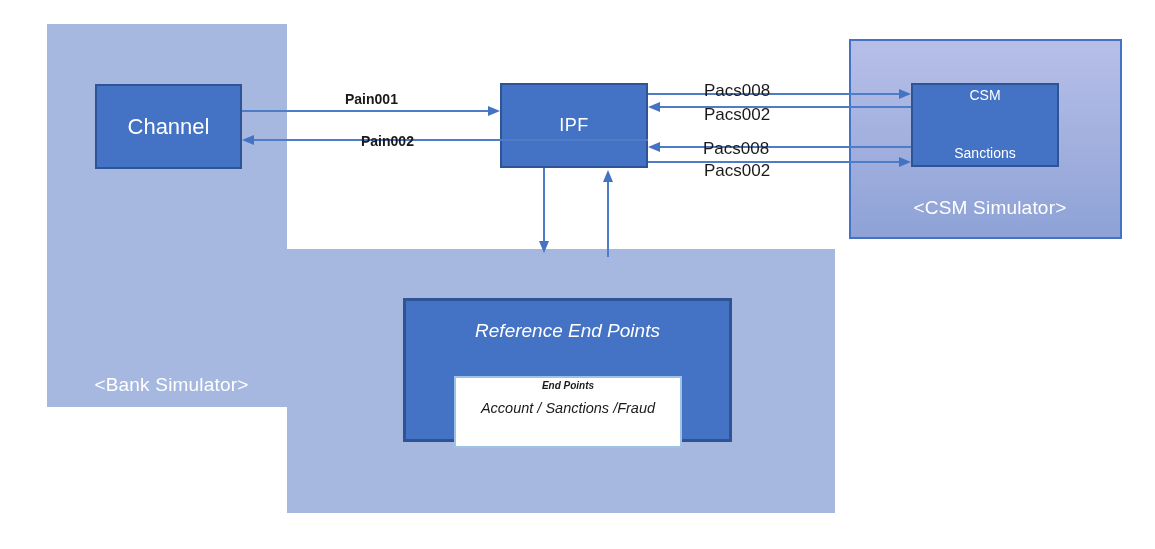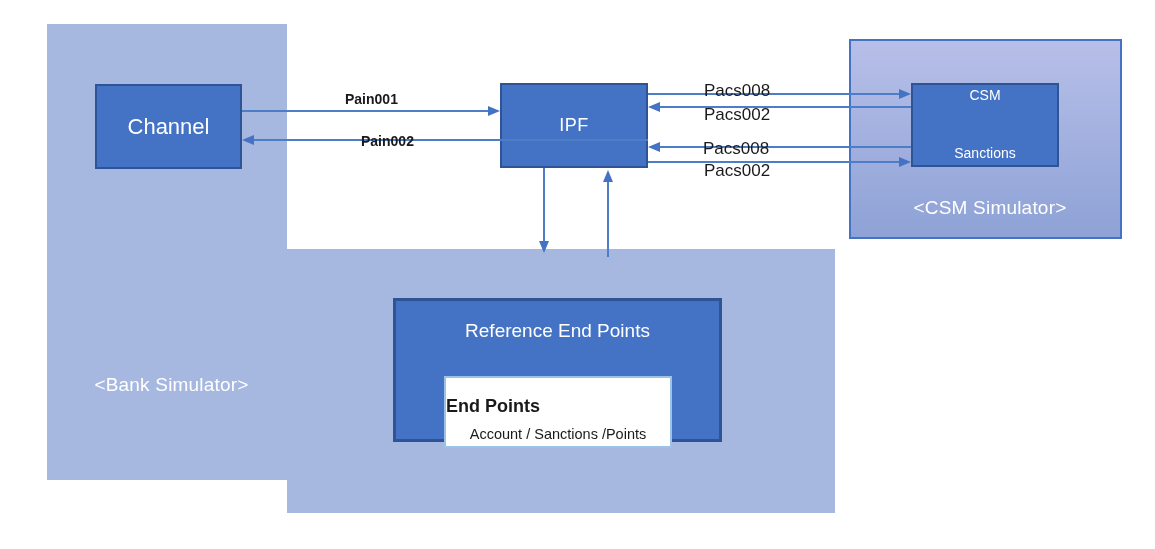--- a/index.html
+++ b/index.html
@@ -2,21 +2,21 @@
 <html style="--panel_fill: #A6B8DF; --node_fill: #4472C4; --node_border: #2E5496; --connector: #4E7DC8; --csm_gradient_top: #B7BFE8; --csm_gradient_bottom: #8EA2D6; --endpoints_border: #9CC3E5;"><head>
 <meta charset="utf-8">
 <style>
   html,body{margin:0;padding:0;background:#ffffff;}
   .stage{
     position:relative;width:1155px;height:549px;background:#ffffff;overflow:hidden;
     font-family:"Liberation Sans", sans-serif;
   }
   
   .panel{position:absolute;background:var(--panel_fill);}
-  .panel-bank{left:47px;top:24px;width:240px;height:456px;}
+  .panel-bank{left:47px;top:24px;width:240px;height:383px;}
   .panel-bottom{left:287px;top:249px;width:548px;height:264px;}
   
   .panel-csm{
     position:absolute;left:849px;top:39px;width:273px;height:200px;
     background:linear-gradient(180deg,var(--csm_gradient_top) 0%,var(--csm_gradient_bottom) 100%);
     border:2px solid var(--node_fill);box-sizing:border-box;
   }
   .panel-label{
     position:absolute;left:9px;right:0;text-align:center;color:#ffffff;
     font-size:19px;letter-spacing:.2px;white-space:nowrap;
@@ -26,29 +26,30 @@
   
   .node{
     position:absolute;background:var(--node_fill);border:2px solid var(--node_border);
     box-sizing:border-box;color:#ffffff;display:flex;align-items:center;justify-content:center;
     flex-direction:column;text-align:center;
   }
   .node-channel{left:95px;top:84px;width:147px;height:85px;font-size:22px;}
   .node-ipf{left:500px;top:83px;width:148px;height:85px;font-size:18px;letter-spacing:.5px;}
   .node-csm{left:911px;top:83px;width:148px;height:84px;font-size:14px;line-height:1.55;justify-content:space-between;}
   .node-ref{
-    left:393px;top:298px;width:329px;height:144px;border-width:3px;
+    left:403px;top:298px;width:329px;height:144px;border-width:3px;
     justify-content:flex-start;
+    font-style:italic;
   }
   .ref-title{display:block;margin-top:19px;font-size:19px;}
   .ep-box{
     position:absolute;left:48px;top:75px;width:228px;height:72px;background:#ffffff;
     border:2px solid var(--endpoints_border);box-sizing:border-box;color:#1a1a1a;
   }
-  .ep-title{display:block;margin-top:18px;text-align:left;font-size:18px;font-weight:bold;}
+  .ep-title{display:block;margin-top:2px;text-align:center;font-size:10px;font-weight:bold;}
   .ep-detail{display:block;margin-top:9px;text-align:center;font-size:14.5px;white-space:nowrap;}
   
   .line{position:absolute;height:2px;background:var(--connector);}
   .vline{position:absolute;width:2px;background:var(--connector);}
   .head-right{position:absolute;width:0;height:0;
     border-top:5.5px solid transparent;border-bottom:5.5px solid transparent;
     border-left:12px solid var(--node_fill);}
   .head-left{position:absolute;width:0;height:0;
     border-top:5.5px solid transparent;border-bottom:5.5px solid transparent;
     border-right:12px solid var(--node_fill);}
@@ -87,21 +88,21 @@
 
   <div class="node node-csm">
     <span>CSM</span>
     <span>Sanctions</span>
   </div>
 
   <div class="node node-ref">
     <span class="ref-title">Reference End Points</span>
     <div class="ep-box">
       <span class="ep-title">End Points</span>
-      <span class="ep-detail">Account / Sanctions /Points</span>
+      <span class="ep-detail">Account / Sanctions /Fraud</span>
     </div>
   </div>
 
   <div>
     <div class="line" style="left:242px;top:110px;width:247px;"></div>
     <div class="head-right" style="left:488px;top:105.5px;"></div>
     <span class="msg-label msg-pain" style="left:345px;top:91px;">Pain001</span>
   </div>
 
   <div>

